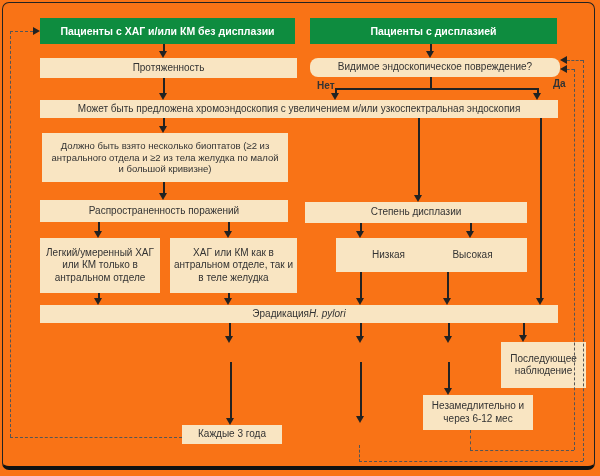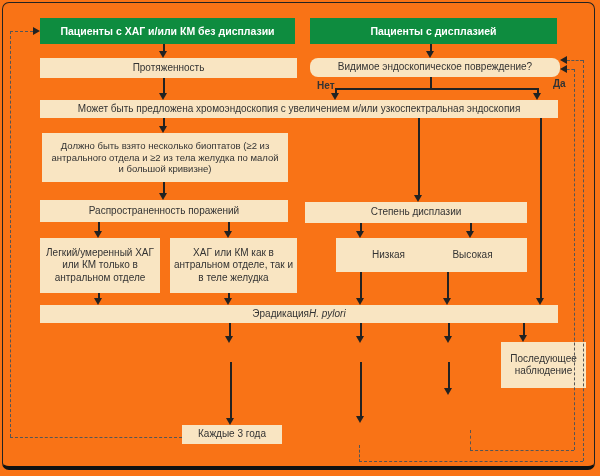--- a/index.html
+++ b/index.html
@@ -51,20 +51,21 @@
   <div class="box beige" style="left:170px;top:238px;width:127px;height:55px;padding:2px 4px;">ХАГ или КМ как в антральном отделе, так и в теле желудка</div>
   <div class="box beige" style="left:307px;top:238px;width:105px;height:34px;margin-left:29px;">Низкая</div>
   <div class="box beige" style="left:418px;top:238px;width:109px;height:34px;">Высокая</div>
 
   <div class="box beige" style="left:40px;top:305px;width:518px;height:18px;">
     <span>Эрадикация </span>
       <span class="it">H. pylori</span>
   </div>
 
   <div class="box beige" style="left:473px;top:342px;width:85px;height:46px;padding:2px 12px;margin-left:28px;">Последующее наблюдение</div>
+  <div class="box beige" style="left:423px;top:395px;width:110px;height:35px;padding:2px 4px;">Незамедлительно и через 6-12 мес</div>
   <div class="box beige" style="left:182px;top:425px;width:100px;height:19px;">Каждые 3 года</div>
 
   <div class="vl" style="left:163px;top:44px;height:8px;"></div>
   <div class="a-down" style="left:158.5px;top:51px;"></div>
 
   <div class="vl" style="left:163px;top:78px;height:16px;"></div>
   <div class="a-down" style="left:158.5px;top:93px;"></div>
 
   <div class="vl" style="left:430px;top:44px;height:8px;"></div>
   <div class="a-down" style="left:425.5px;top:51px;"></div>

